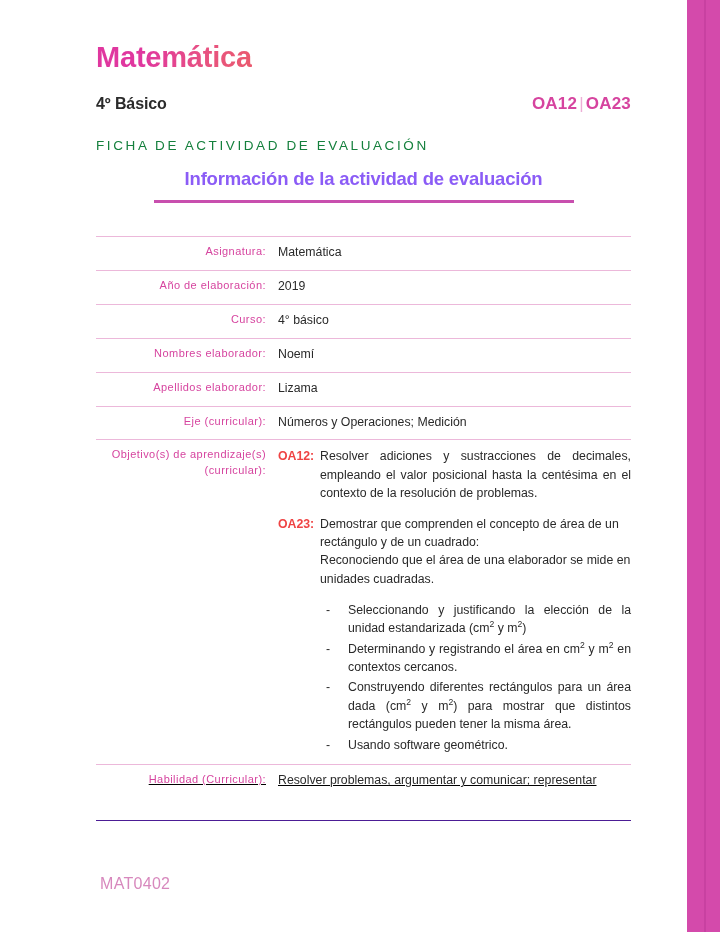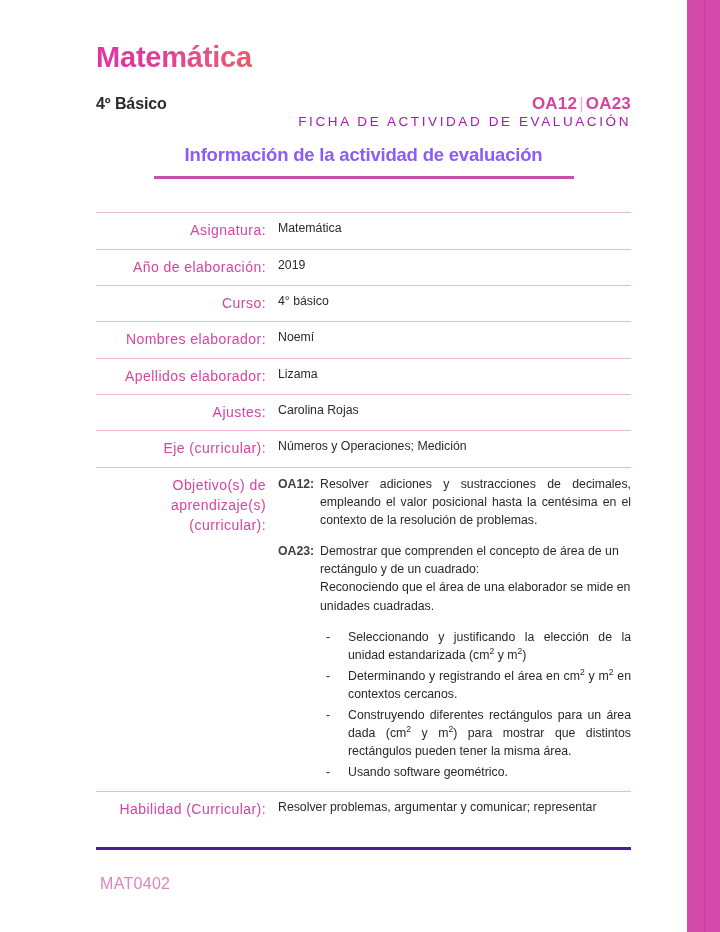--- a/index.html
+++ b/index.html
@@ -91,24 +91,25 @@
     letter-spacing: 0.2px;
     white-space: nowrap;
   }
   .oa-sep {
     color: #edaed6;
     font-weight: normal;
     padding: 0 2px;
   }
 
   .sheet-kicker {
-    text-align: right;
+    text-align: left;
     font-size: 13.5px;
-    color: #a21caf;
+    color: #15803d;
     letter-spacing: 2.6px;
+    margin-top: 24px;
     font-weight: normal;
   }
 
   .doc-title {
     text-align: center;
     font-size: 18.5px;
     font-weight: bold;
     color: #8b5cf6;
     margin-top: 15px;
     letter-spacing: -0.2px;
@@ -125,33 +126,34 @@
   .info-table {
     margin-top: 33px;
     width: 535px;
     border-collapse: collapse;
   }
 
   .info-table tr {
     border-top: 1px solid #ecb8da;
   }
   .info-table tr:last-child {
-    border-bottom: 3px solid #4c1d95;
+    border-bottom: 1px solid #4c1d95;
+    text-decoration: underline;
   }
 
   .info-table td {
     vertical-align: top;
     padding: 7px 0 8px 0;
   }
 
   td.lbl {
     width: 182px;
     text-align: right;
     color: #d6449f;
-    font-size: 14px;
+    font-size: 11px;
     line-height: 1.45;
     letter-spacing: 0.45px;
     padding-right: 12px;
     font-weight: normal;
   }
 
   td.val {
     color: #2a2a2a;
     font-size: 12.3px;
     line-height: 1.45;
@@ -171,21 +173,21 @@
     line-height: 1.48;
     color: #2a2a2a;
   }
   .oa-line.justified { text-align: justify; }
 
   .oa-tag {
     position: absolute;
     left: 0;
     top: 0;
     font-weight: bold;
-    color: #404040;
+    color: #ef4444;
   }
 
   .oa-sub {
     padding-left: 42px;
     font-size: 12.3px;
     line-height: 1.48;
     color: #2a2a2a;
   }
 
   .bullets {
@@ -264,24 +266,20 @@
           <td class="lbl">Curso:</td>
           <td class="val">4° básico</td>
         </tr>
         <tr>
           <td class="lbl">Nombres elaborador:</td>
           <td class="val">Noemí</td>
         </tr>
         <tr>
           <td class="lbl">Apellidos elaborador:</td>
           <td class="val">Lizama</td>
-        </tr>
-        <tr>
-          <td class="lbl">Ajustes:</td>
-          <td class="val">Carolina Rojas</td>
         </tr>
         <tr>
           <td class="lbl">Eje (curricular):</td>
           <td class="val">Números y Operaciones; Medición</td>
         </tr>
 
         <tr>
           <td class="lbl">Objetivo(s) de aprendizaje(s) (curricular):</td>
           <td class="val">
 

